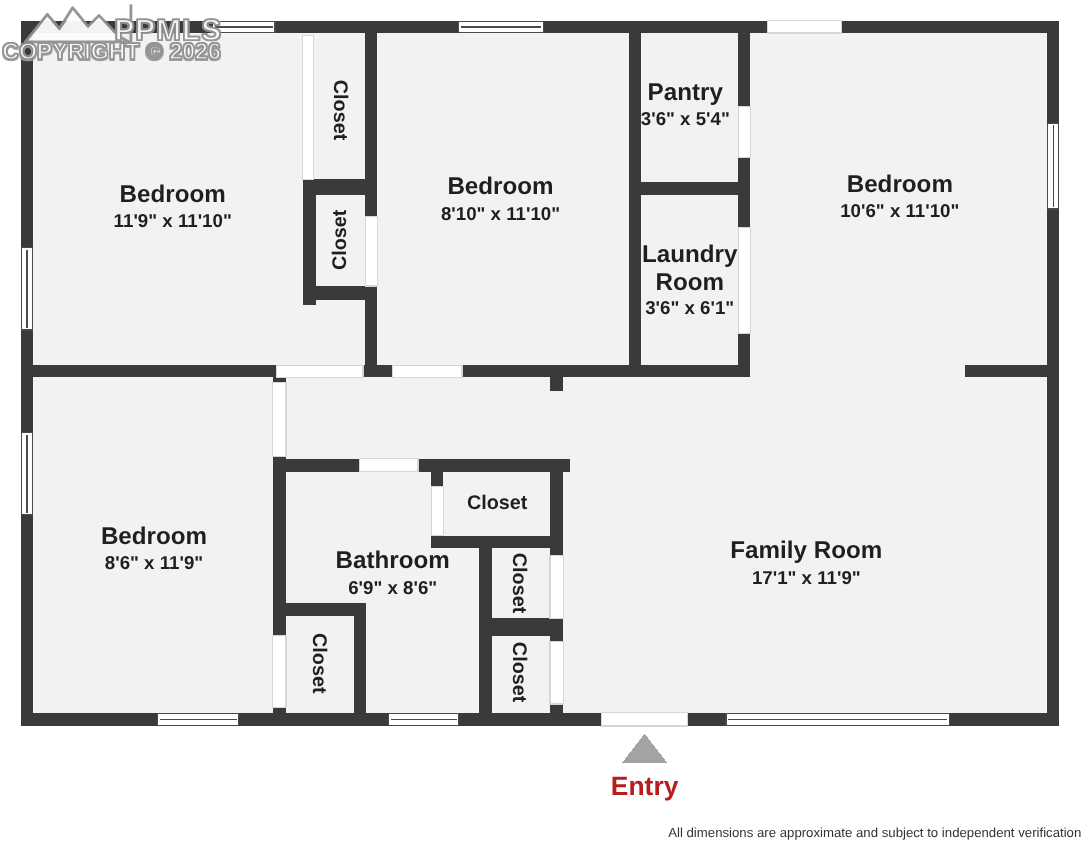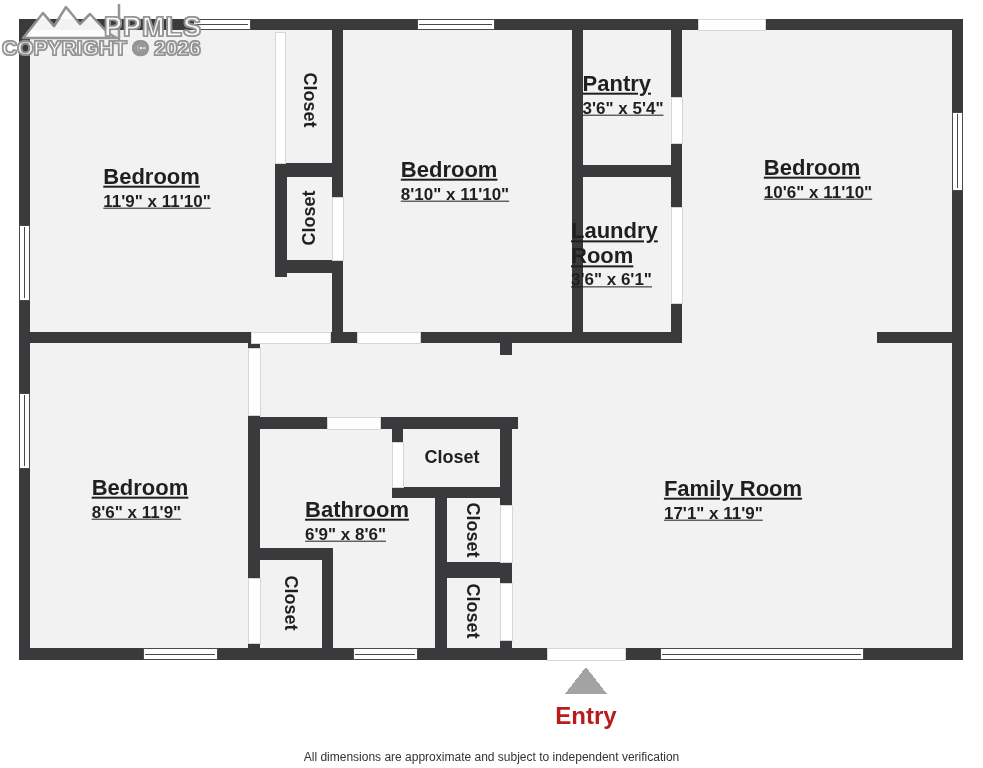--- a/index.html
+++ b/index.html
@@ -3,37 +3,37 @@
 <meta charset="utf-8">
 <style>
   html,body{margin:0;padding:0;background:#ffffff;}
   .canvas{
     position:relative;width:983px;height:768px;background:#ffffff;overflow:hidden;
     font-family:"Liberation Sans",sans-serif;
   }
   .plan-svg{position:absolute;left:0;top:0;}
   .room-label{
     position:absolute;transform:translate(-50%,-50%);
-    color:#1f1f1f;white-space:nowrap;text-decoration:underline;
+    text-align:center;color:#1f1f1f;white-space:nowrap;
   }
   .room-name{font-size:22px;font-weight:bold;line-height:1.12;}
   .room-name.wrap{white-space:normal;width:112px;}
   .room-dims{font-size:17px;font-weight:bold;margin-top:2px;}
   .closet-label{
     position:absolute;transform:translate(-50%,-50%);
     font-size:18px;font-weight:bold;color:#1f1f1f;white-space:nowrap;
   }
   .closet-v{writing-mode:vertical-rl;}
   .closet-v-flip{writing-mode:vertical-rl;transform:translate(-50%,-50%) rotate(180deg);}
   .entry-label{
     position:absolute;left:586px;top:716px;transform:translate(-50%,-50%);
     font-size:24px;font-weight:bold;color:#b91c1c;
   }
   .footer-note{
-    position:absolute;left:0;right:0;top:750px;text-align:center;
+    position:absolute;left:0;right:0;top:750px;text-align:right;
     font-size:12px;color:#333333;
   }
   .watermark{position:absolute;left:0;top:0;width:320px;height:70px;opacity:.95;padding-left:20px;}
   .wm-text{
     position:absolute;font-weight:bold;color:#fdfdfd;
     -webkit-text-stroke:1.4px #8f8f8f;
     text-shadow:1px 1px 0 #9a9a9a, -1px -1px 0 #9a9a9a, 1px -1px 0 #9a9a9a, -1px 1px 0 #9a9a9a;
     white-space:nowrap;
   }
   .wm-ppmls{left:104px;top:12px;font-size:27px;letter-spacing:1px;}
@@ -161,21 +161,21 @@
   <div class="room-label" style="left:140px;top:499px">
     <div class="room-name">Bedroom</div>
     <div class="room-dims">8'6" x 11'9"</div>
   </div>
 
   <div class="room-label" style="left:357px;top:521px">
     <div class="room-name">Bathroom</div>
     <div class="room-dims">6'9" x 8'6"</div>
   </div>
 
-  <div class="room-label" style="left:733px;top:500px">
+  <div class="room-label" style="left:733px;top:512px">
     <div class="room-name">Family Room</div>
     <div class="room-dims">17'1" x 11'9"</div>
   </div>
 
   <div class="closet-label closet-v" style="left:309px;top:100px">Closet</div>
   <div class="closet-label closet-v-flip" style="left:309px;top:218px">Closet</div>
   <div class="closet-label" style="left:452px;top:457px">Closet</div>
   <div class="closet-label closet-v" style="left:472px;top:530px">Closet</div>
   <div class="closet-label closet-v" style="left:472px;top:611px">Closet</div>
   <div class="closet-label closet-v" style="left:290px;top:603px">Closet</div>

